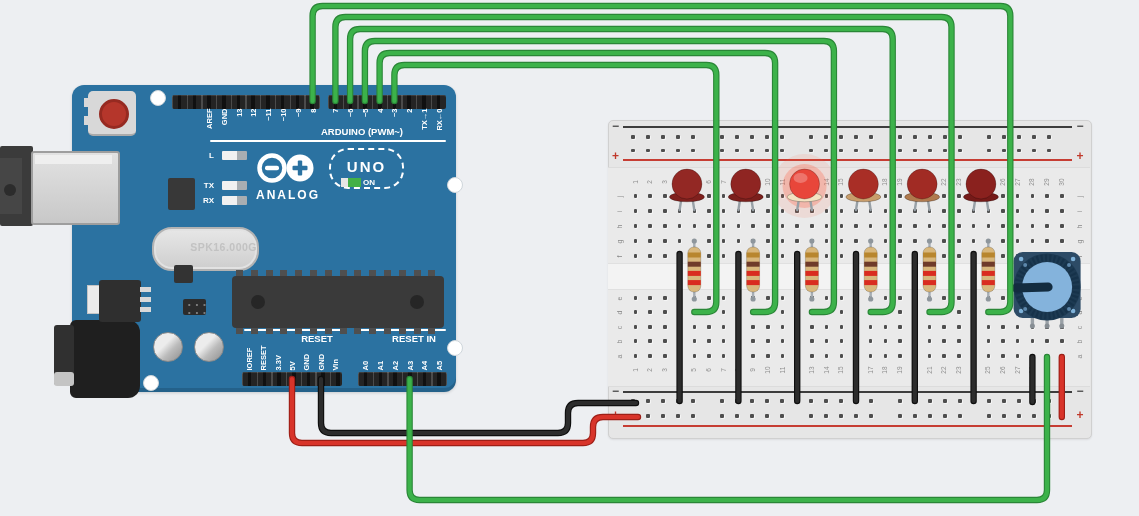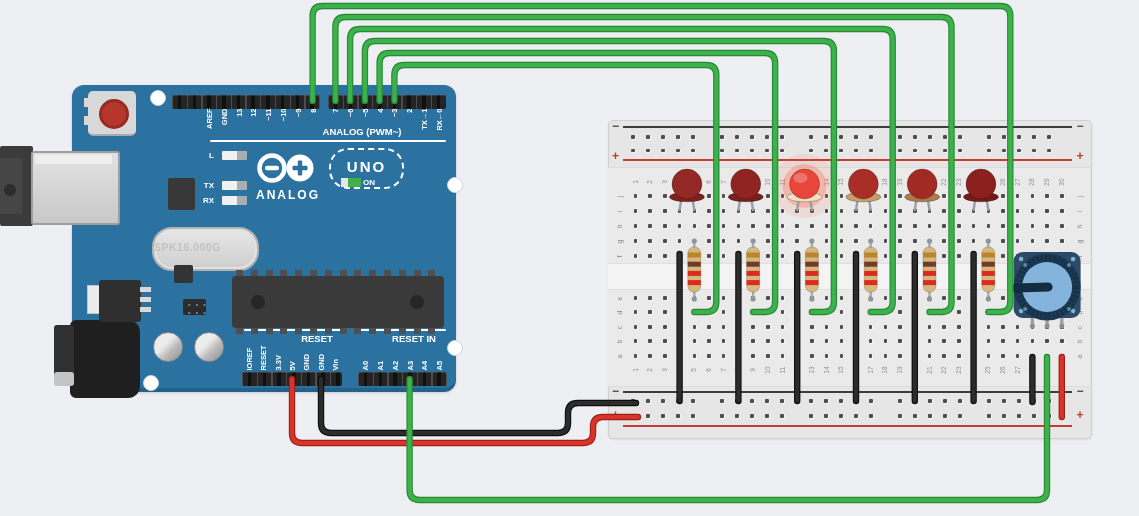--- a/index.html
+++ b/index.html
@@ -16,21 +16,21 @@
   .vlabel{position:absolute;font-weight:bold;font-size:7.5px;line-height:9px;height:9px;color:#fff;
           transform:rotate(-90deg);white-space:nowrap;}
   .toplabel{width:40px;text-align:right;}
   .botlabel{width:40px;text-align:left;}
   .wline{position:absolute;height:2px;background:#fff;border-radius:1px;}
   .boardtext{position:absolute;color:#fff;font-weight:bold;text-align:center;}
   .ledbar{position:absolute;height:9px;width:25px;background:linear-gradient(90deg,#f1f1f1 0 60%,#a9aeb2 60%);border-radius:1px;}
   .ledlbl{position:absolute;color:#fff;font-weight:bold;font-size:8px;line-height:9px;text-align:right;}
   .crystal{position:absolute;left:152px;top:227px;width:103px;height:40px;border-radius:20px;
            background:linear-gradient(#e7e7e7,#cecece);border:2px solid #b3b3b3;box-shadow:inset 0 0 0 2px #e2e2e2;
-           color:#c2c2c2;font-weight:bold;font-size:10.5px;line-height:36px;text-align:left;letter-spacing:.5px;}
+           color:#c2c2c2;font-weight:bold;font-size:10.5px;line-height:36px;text-align:right;letter-spacing:.5px;}
   .uno-oval{position:absolute;left:329px;top:148px;width:71px;height:37px;border:2px dashed #fff;border-radius:19px;
             color:#fff;font-weight:bold;font-size:15px;letter-spacing:2px;line-height:33px;text-align:center;}
   .dip{position:absolute;left:232px;top:276px;width:212px;height:52px;background:#3a3a3a;border-radius:4px;}
   .dip-legs{position:absolute;background:repeating-linear-gradient(90deg,#4f4f4f 0 7px,rgba(0,0,0,0) 7px 14.8px);}
   .dimple{position:absolute;width:14px;height:14px;border-radius:50%;background:#262626;}
   .cap{position:absolute;width:28px;height:28px;border-radius:50%;border:1px solid #8a8a8a;
        background:linear-gradient(135deg,#ececec 40%,#bcbcbc 62%,#8f8f8f);}
   .icsp{position:absolute;left:183px;top:299px;width:23px;height:16px;background:#2c2c2c;border-radius:2px;
         background-image:radial-gradient(circle,#7b7b7b 1.2px,rgba(0,0,0,0) 1.4px);background-size:7.6px 8px;background-position:2.5px 2px;}
   
@@ -578,21 +578,21 @@
     <div class="hole-white" style="left:150px;top:90px;"></div>
     <div class="hole-white" style="left:447px;top:177px;"></div>
     <div class="hole-white" style="left:447px;top:340px;"></div>
     <div class="hole-white" style="left:143px;top:375px;"></div>
 
     <div class="header" style="left:172px;top:95px;width:148px;"></div>
     <div class="header" style="left:328px;top:95px;width:118px;"></div>
     <div class="header" style="left:242px;top:372px;width:100px;"></div>
     <div class="header" style="left:358px;top:372px;width:89px;"></div>
 
-    <div class="boardtext" style="left:312px;top:126px;width:100px;font-size:9.5px;">ANALOG (PWM~)</div>
+    <div class="boardtext" style="left:312px;top:126px;width:100px;font-size:9.5px;">ARDUINO (PWM~)</div>
     <div class="wline" style="left:210px;top:140px;width:236px;"></div>
     <div class="wline" style="left:244px;top:329px;width:97px;"></div>
     <div class="wline" style="left:357px;top:329px;width:89px;"></div>
     <div class="boardtext" style="left:277px;top:333px;width:80px;font-size:9.5px;">RESET</div>
     <div class="boardtext" style="left:362px;top:333px;width:104px;font-size:9.5px;">RESET IN</div>
 
     <div class="ledlbl" style="left:200px;top:151px;width:14px;">L</div>
     <div class="ledbar" style="left:222px;top:151px;"></div>
     <div class="ledlbl" style="left:198px;top:181px;width:16px;">TX</div>
     <div class="ledbar" style="left:222px;top:181px;"></div>

